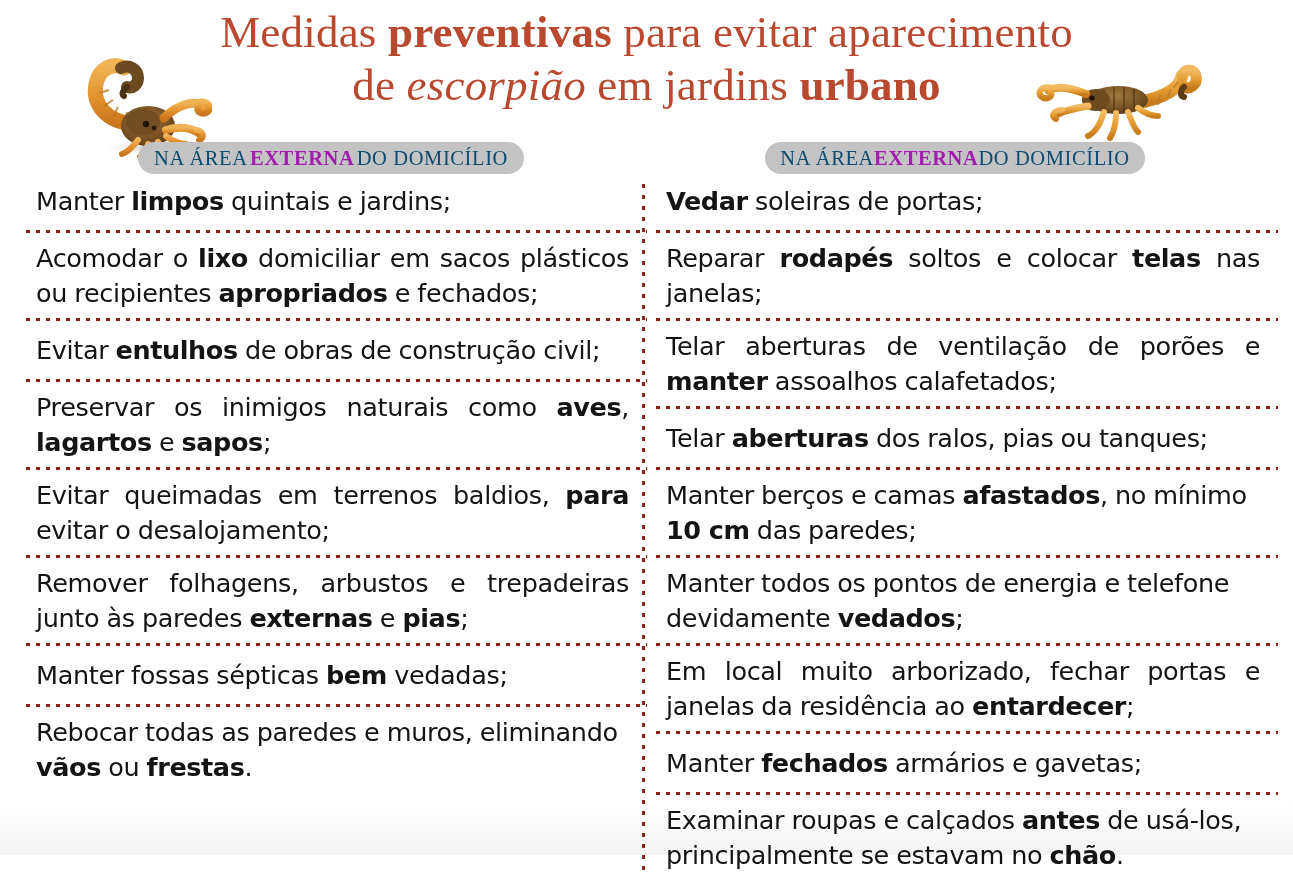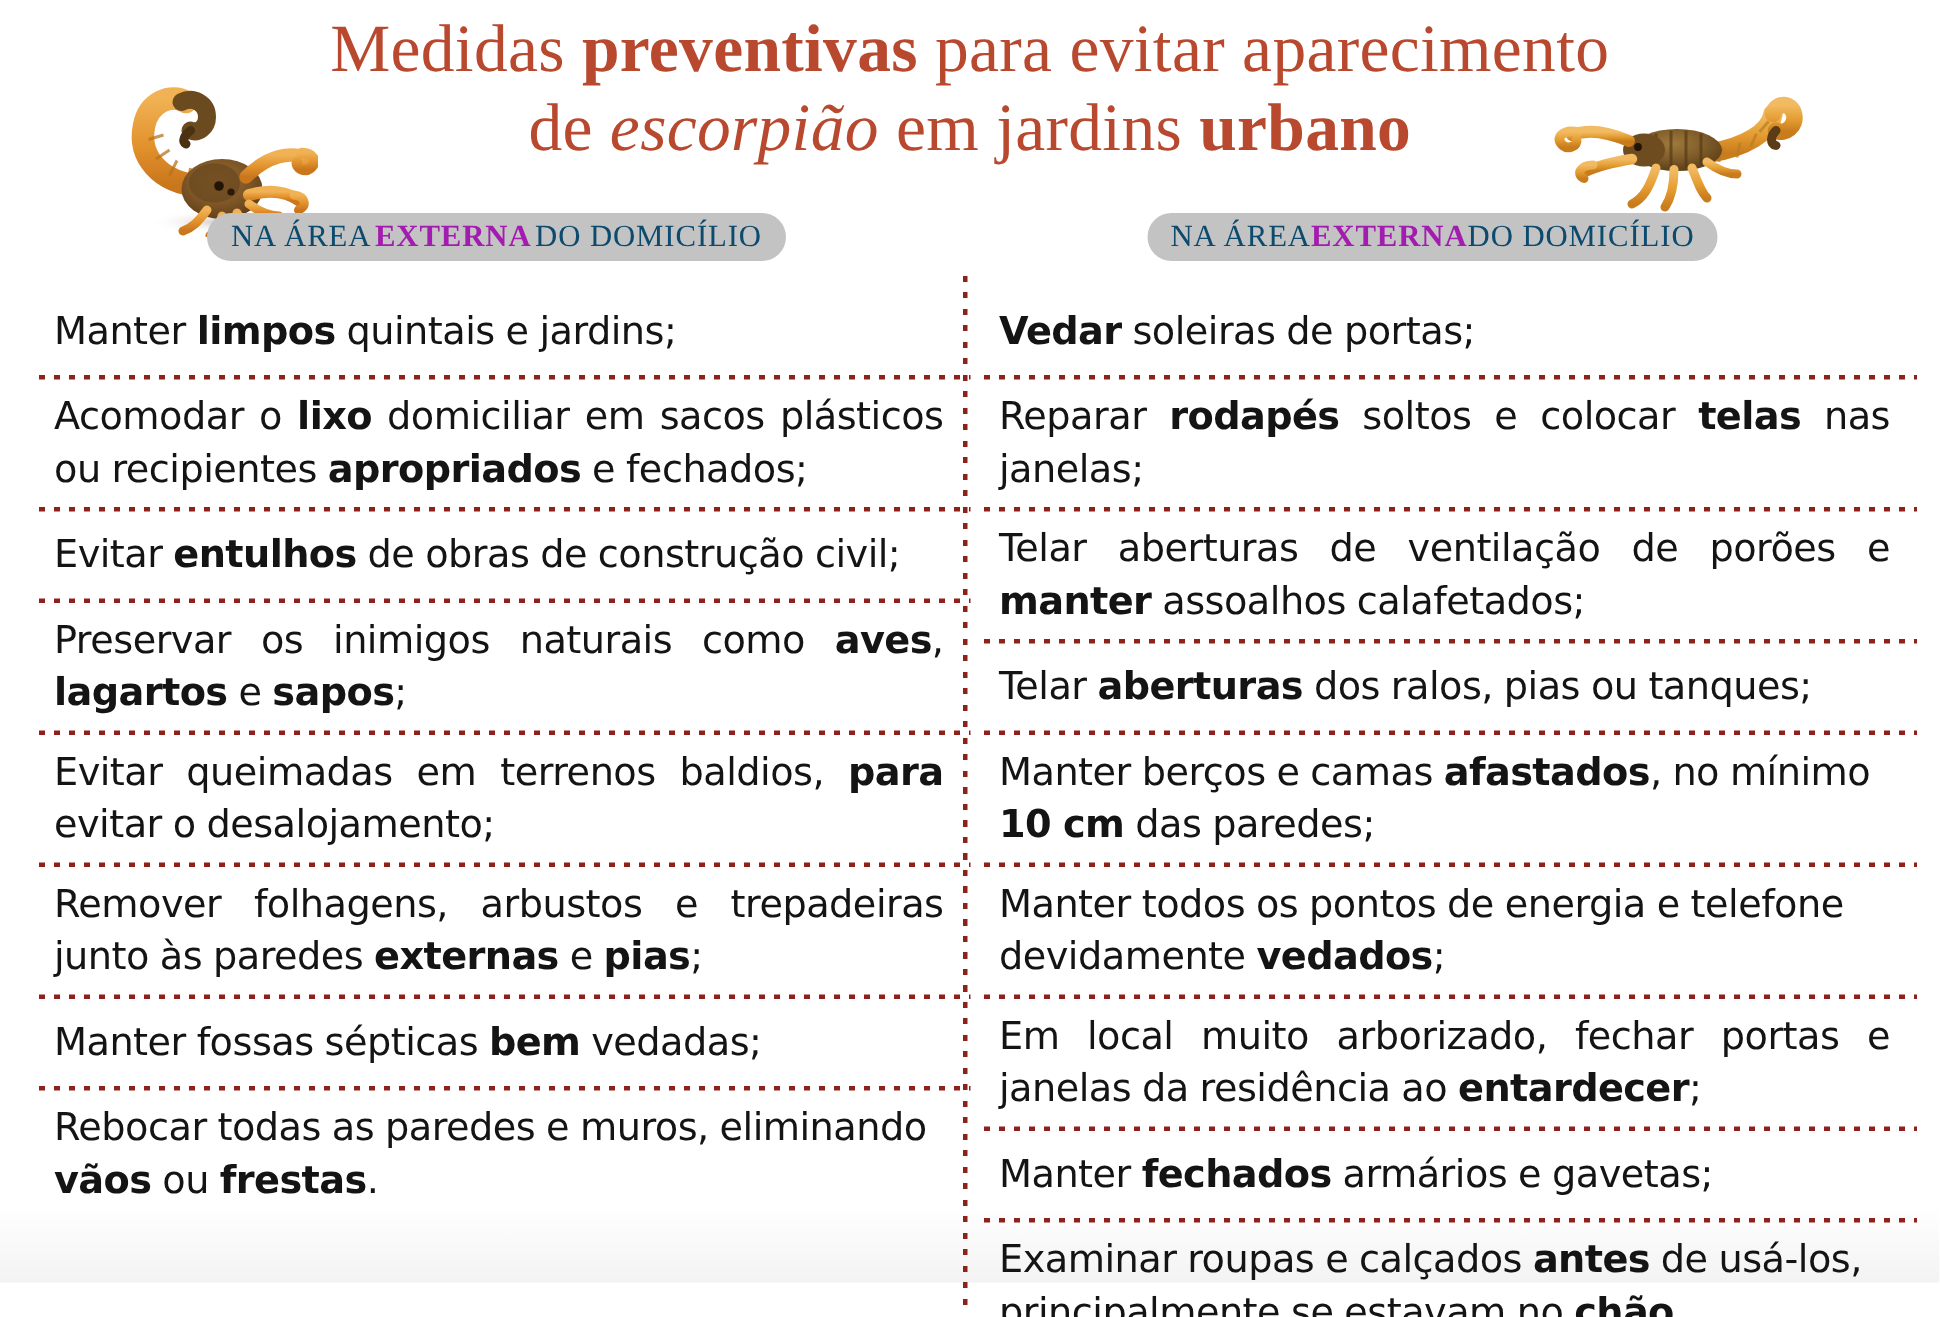--- a/index.html
+++ b/index.html
@@ -77,21 +77,21 @@
   #badge-external { left: 138px; width: 386px; }
   #badge-internal { left: 765px; width: 380px; }
   .badge .red  { color: #0c4a6e; }
   .badge .dark { color: #a21caf; font-weight: bold; }
   .badge .sp   { display: inline-block; width: 6px; }
 
   
   .table {
     position: absolute;
     left: 0;
-    top: 192px;
+    top: 172px;
     width: 1293px;
     height: 672px;
   }
   .col {
     position: absolute;
     top: 0;
     height: 100%;
     box-sizing: border-box;
   }
   #col-external { left: 26px;  width: 607px; }

